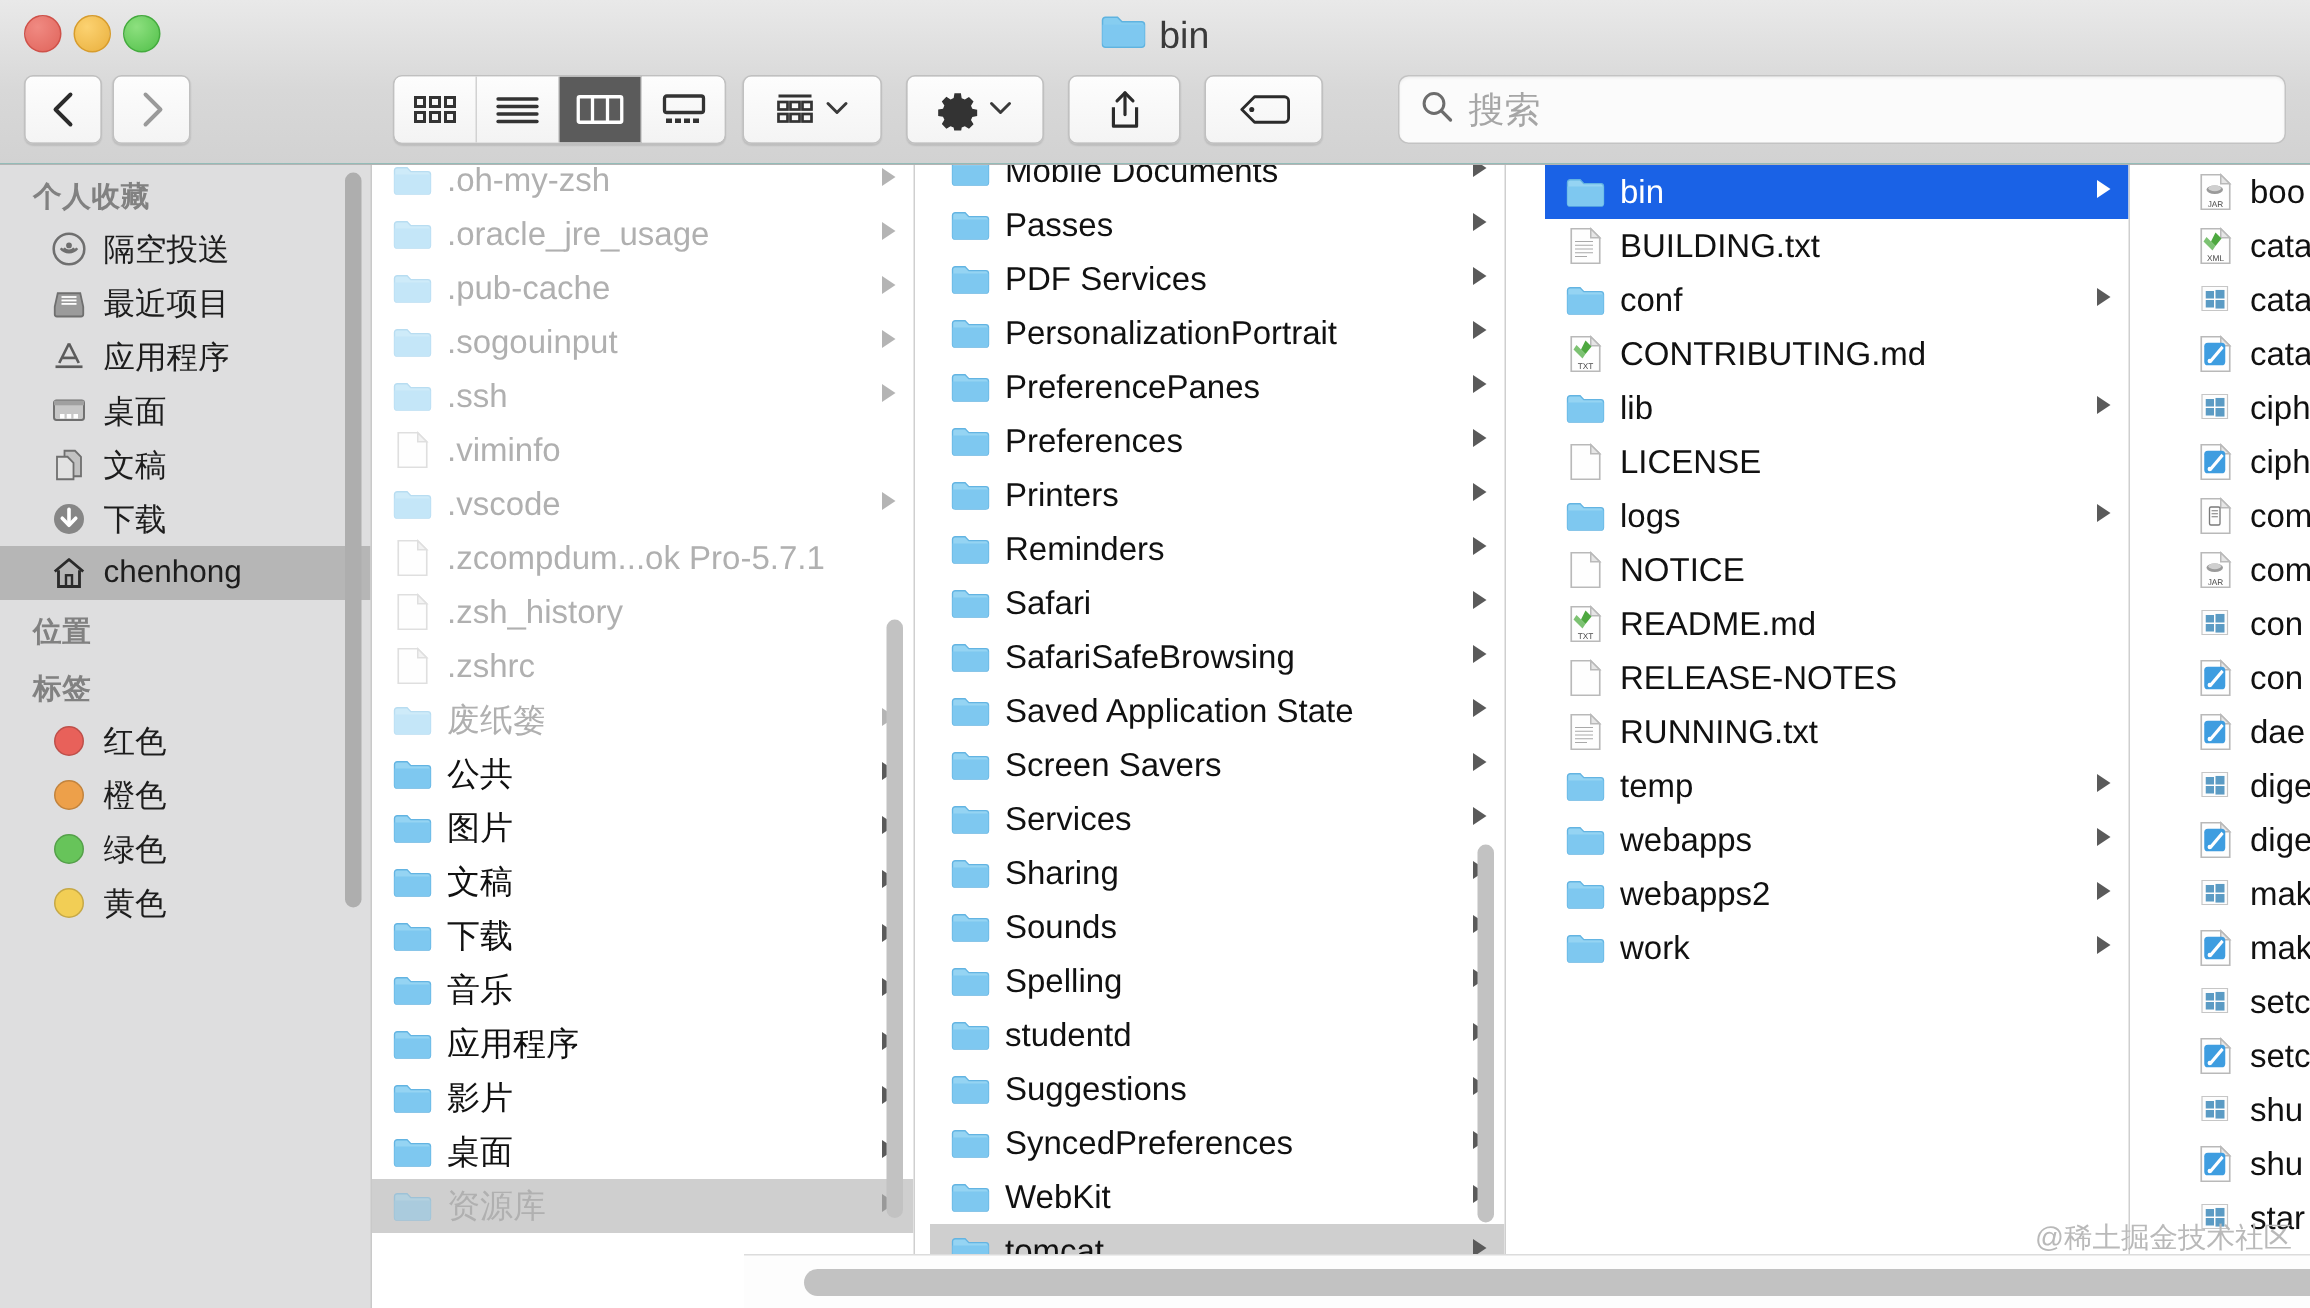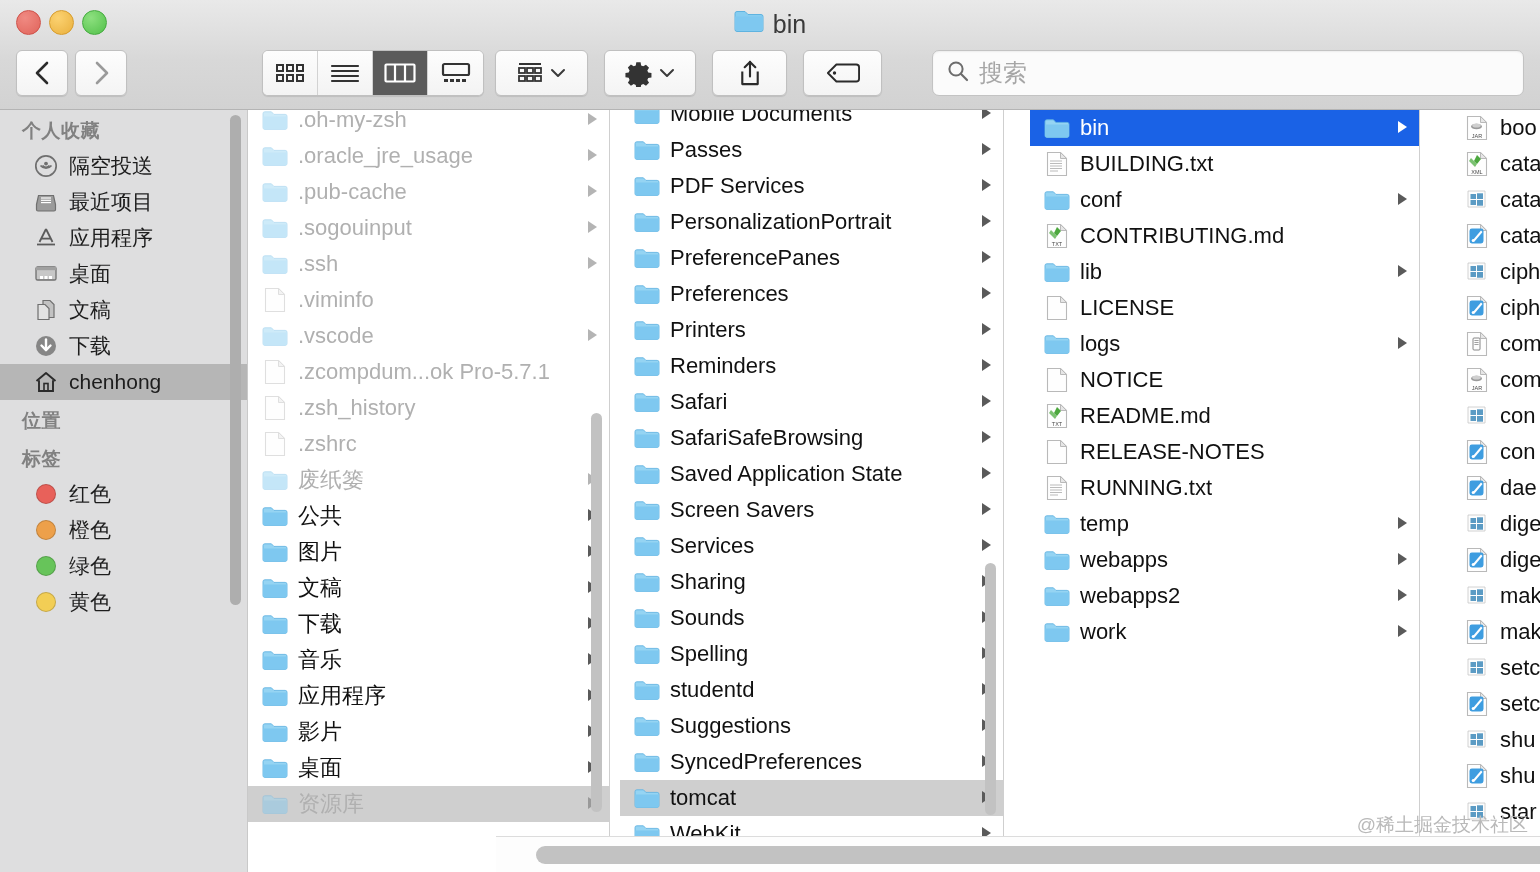--- a/index.html
+++ b/index.html
@@ -869,40 +869,40 @@
                   <svg width="26" height="21" viewBox="0 0 26 21">
                     <path d="M1 3.6a1.8 1.8 0 0 1 1.8-1.8h6.6l2.5 2.6h11.3A1.8 1.8 0 0 1 25 6.2v11.4a1.8 1.8 0 0 1-1.8 1.8H2.8A1.8 1.8 0 0 1 1 17.6z" fill="#95d4f3" stroke="#63b4e2" stroke-width=".9"></path>
                     <path d="M1 6.4h24v11.2a1.8 1.8 0 0 1-1.8 1.8H2.8A1.8 1.8 0 0 1 1 17.6z" fill="#7ec8f0"></path>
                   </svg>
                 </span>
                 <span class="nm">SyncedPreferences</span>
                 <span class="arw"><svg width="13" height="16" viewBox="0 0 13 16">
                     <path d="M2 2 L11 8 L2 14z" fill="currentColor"></path>
                   </svg></span>
               </div>
+              <div class="row">
+                <span class="ico">
+                  <svg width="26" height="21" viewBox="0 0 26 21">
+                    <path d="M1 3.6a1.8 1.8 0 0 1 1.8-1.8h6.6l2.5 2.6h11.3A1.8 1.8 0 0 1 25 6.2v11.4a1.8 1.8 0 0 1-1.8 1.8H2.8A1.8 1.8 0 0 1 1 17.6z" fill="#95d4f3" stroke="#63b4e2" stroke-width=".9"></path>
+                    <path d="M1 6.4h24v11.2a1.8 1.8 0 0 1-1.8 1.8H2.8A1.8 1.8 0 0 1 1 17.6z" fill="#7ec8f0"></path>
+                  </svg>
+                </span>
+                <span class="nm">WebKit</span>
+                <span class="arw"><svg width="13" height="16" viewBox="0 0 13 16">
+                    <path d="M2 2 L11 8 L2 14z" fill="currentColor"></path>
+                  </svg></span>
+              </div>
               <div class="row sel-grey">
                 <span class="ico">
                   <svg width="26" height="21" viewBox="0 0 26 21">
                     <path d="M1 3.6a1.8 1.8 0 0 1 1.8-1.8h6.6l2.5 2.6h11.3A1.8 1.8 0 0 1 25 6.2v11.4a1.8 1.8 0 0 1-1.8 1.8H2.8A1.8 1.8 0 0 1 1 17.6z" fill="#95d4f3" stroke="#63b4e2" stroke-width=".9"></path>
                     <path d="M1 6.4h24v11.2a1.8 1.8 0 0 1-1.8 1.8H2.8A1.8 1.8 0 0 1 1 17.6z" fill="#7ec8f0"></path>
                   </svg>
                 </span>
                 <span class="nm">tomcat</span>
-                <span class="arw"><svg width="13" height="16" viewBox="0 0 13 16">
-                    <path d="M2 2 L11 8 L2 14z" fill="currentColor"></path>
-                  </svg></span>
-              </div>
-              <div class="row">
-                <span class="ico">
-                  <svg width="26" height="21" viewBox="0 0 26 21">
-                    <path d="M1 3.6a1.8 1.8 0 0 1 1.8-1.8h6.6l2.5 2.6h11.3A1.8 1.8 0 0 1 25 6.2v11.4a1.8 1.8 0 0 1-1.8 1.8H2.8A1.8 1.8 0 0 1 1 17.6z" fill="#95d4f3" stroke="#63b4e2" stroke-width=".9"></path>
-                    <path d="M1 6.4h24v11.2a1.8 1.8 0 0 1-1.8 1.8H2.8A1.8 1.8 0 0 1 1 17.6z" fill="#7ec8f0"></path>
-                  </svg>
-                </span>
-                <span class="nm">WebKit</span>
                 <span class="arw"><svg width="13" height="16" viewBox="0 0 13 16">
                     <path d="M2 2 L11 8 L2 14z" fill="currentColor"></path>
                   </svg></span>
               </div>
             </div>
             <div class="vscroll" style="top: 453px; height: 252px;"></div>
           </div>
           <div class="resize-handle" style="left: 754px;">
             <i></i>
             <i></i>

